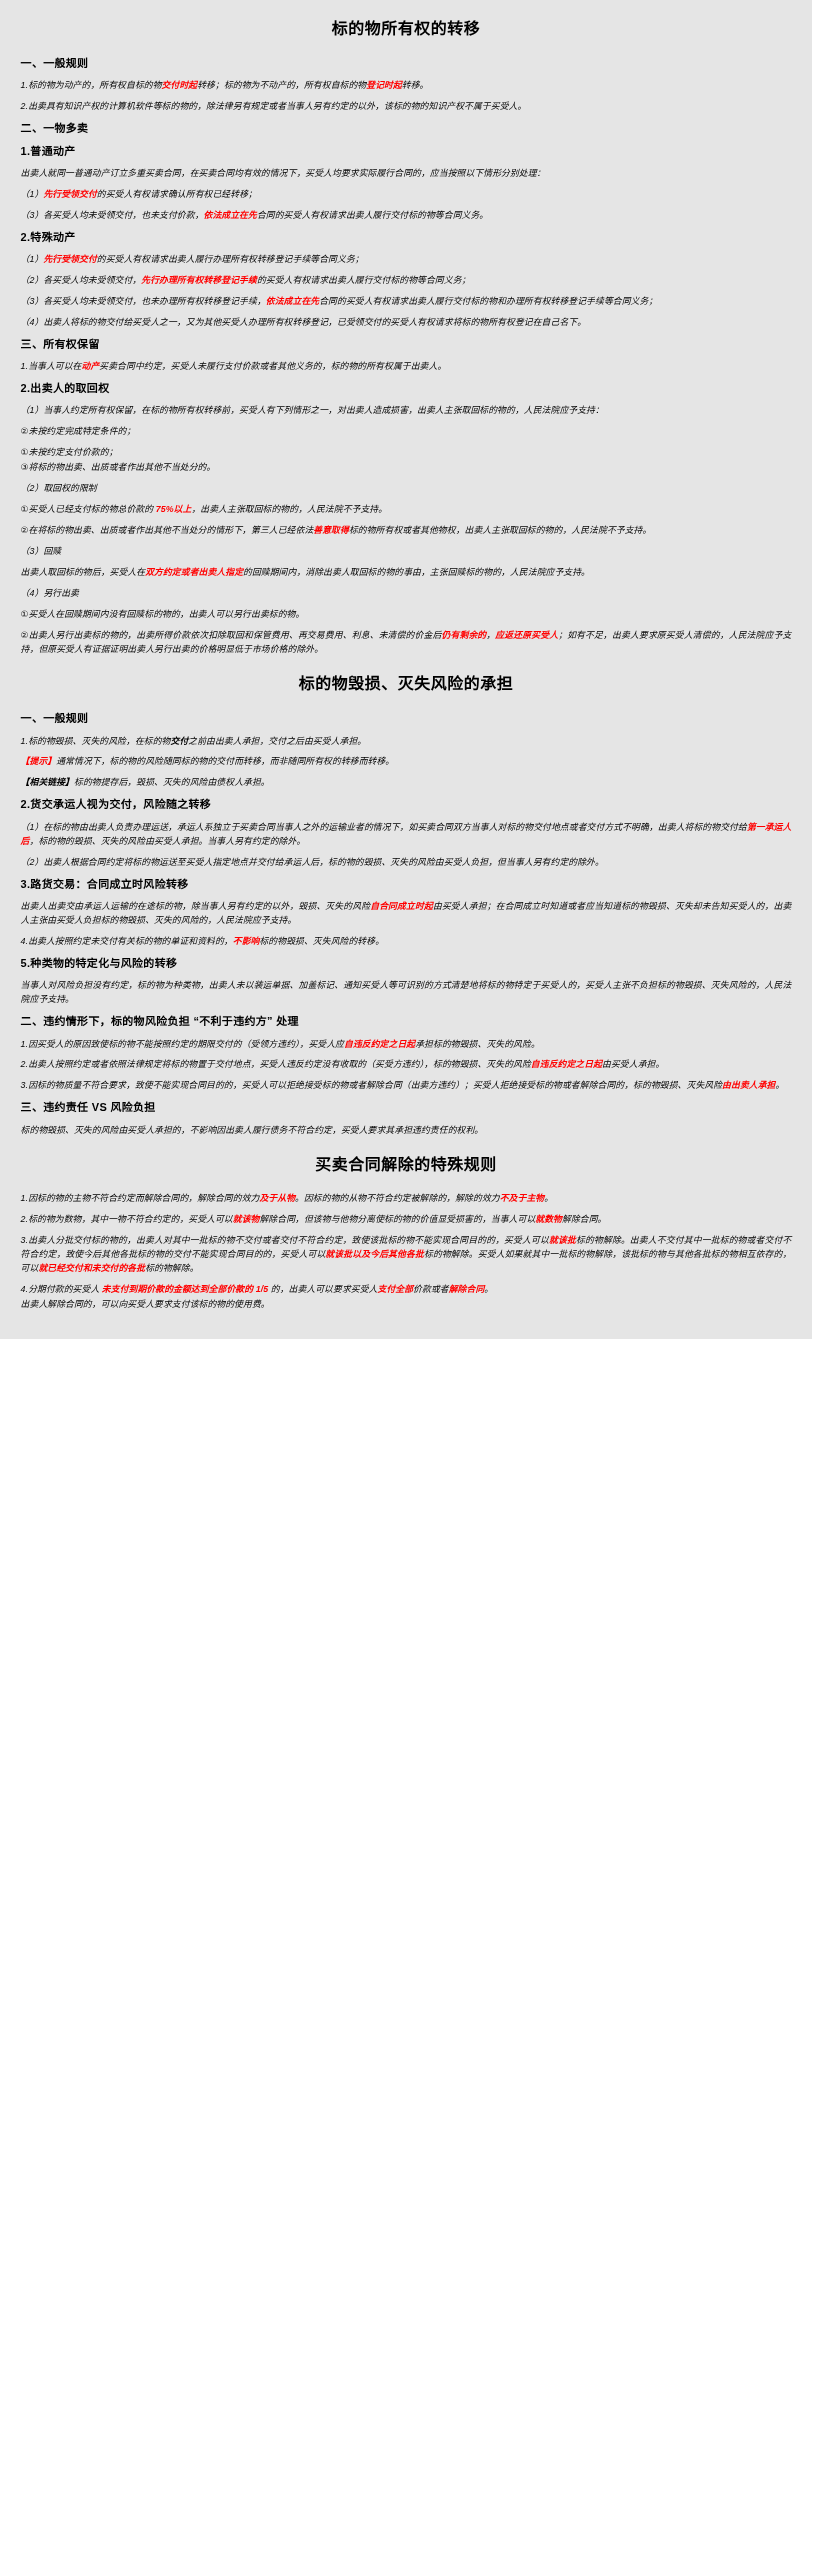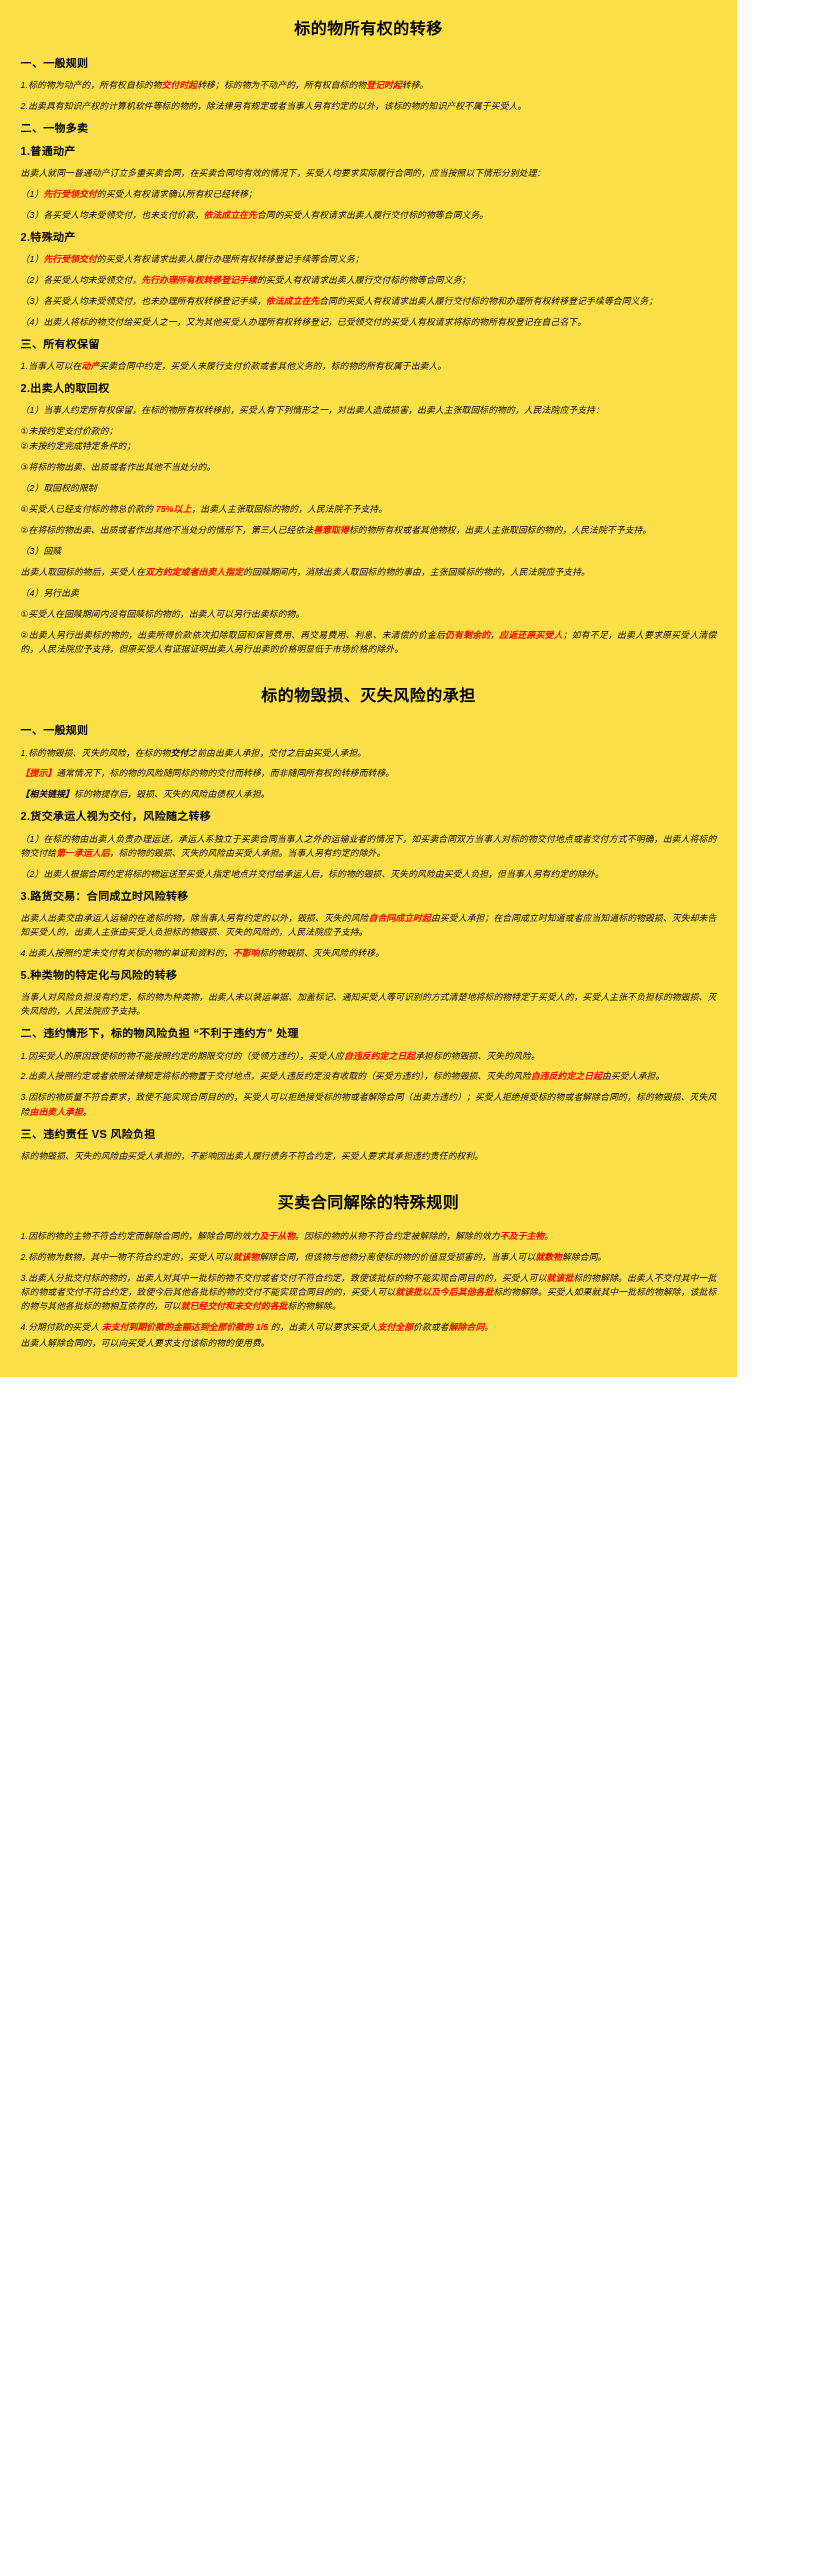--- a/index.html
+++ b/index.html
@@ -8,36 +8,36 @@
     padding: 0;
     background: #ffffff;
   }
   body {
     width: 818px;
     font-family: "Liberation Sans", "DejaVu Sans", sans-serif;
     color: #000000;
     -webkit-font-smoothing: antialiased;
   }
   .page {
-    width: 737px;
+    width: 812px;
     box-sizing: border-box;
     padding: 17.5px 20.6px 20.6px 20.6px;
-    background: #fde047;
+    background: #e5e5e5;
   }
   h1.doc-title {
     font-size: 16px;
     font-weight: bold;
     text-align: center;
     margin: 0 0 15.5px 0;
     padding: 0;
     line-height: 1.35;
     letter-spacing: 0.5px;
   }
   h1.doc-title.mid {
-    margin-top: 29px;
+    margin-top: 17px;
     margin-bottom: 15.5px;
   }
   .sec-head {
     font-size: 11px;
     font-weight: bold;
     margin: 0 0 6.7px 0;
     line-height: 1.5;
     letter-spacing: 0.3px;
   }
   p.para {
@@ -86,22 +86,22 @@
       <p class="para"><span>（3）各买受人均未受领交付，也未支付价款，</span><span class="hl">依法成立在先</span><span>合同的买受人有权请求出卖人履行交付标的物等合同义务。</span></p>
       <div class="sec-head">2.特殊动产</div>
       <p class="para"><span>（1）</span><span class="hl">先行受领交付</span><span>的买受人有权请求出卖人履行办理所有权转移登记手续等合同义务；</span></p>
       <p class="para"><span>（2）各买受人均未受领交付，</span><span class="hl">先行办理所有权转移登记手续</span><span>的买受人有权请求出卖人履行交付标的物等合同义务；</span></p>
       <p class="para"><span>（3）各买受人均未受领交付，也未办理所有权转移登记手续，</span><span class="hl">依法成立在先</span><span>合同的买受人有权请求出卖人履行交付标的物和办理所有权转移登记手续等合同义务；</span></p>
       <p class="para"><span>（4）出卖人将标的物交付给买受人之一，又为其他买受人办理所有权转移登记，已受领交付的买受人有权请求将标的物所有权登记在自己名下。</span></p>
       <div class="sec-head">三、所有权保留</div>
       <p class="para"><span>1.当事人可以在</span><span class="hl">动产</span><span>买卖合同中约定，买受人未履行支付价款或者其他义务的，标的物的所有权属于出卖人。</span></p>
       <div class="sec-head">2.出卖人的取回权</div>
       <p class="para"><span>（1）当事人约定所有权保留，在标的物所有权转移前，买受人有下列情形之一，对出卖人造成损害，出卖人主张取回标的物的，人民法院应予支持：</span></p>
+      <p class="para"><span>②未按约定完成特定条件的；</span></p>
       <p class="para tight"><span>①未按约定支付价款的；</span></p>
-      <p class="para"><span>②未按约定完成特定条件的；</span></p>
       <p class="para"><span>③将标的物出卖、出质或者作出其他不当处分的。</span></p>
       <p class="para"><span>（2）取回权的限制</span></p>
       <p class="para"><span>①买受人已经支付标的物总价款的 </span><span class="hl">75%以上</span><span>，出卖人主张取回标的物的，人民法院不予支持。</span></p>
       <p class="para"><span>②在将标的物出卖、出质或者作出其他不当处分的情形下，第三人已经依法</span><span class="hl">善意取得</span><span>标的物所有权或者其他物权，出卖人主张取回标的物的，人民法院不予支持。</span></p>
       <p class="para"><span>（3）回赎</span></p>
       <p class="para"><span>出卖人取回标的物后，买受人在</span><span class="hl">双方约定或者出卖人指定</span><span>的回赎期间内，消除出卖人取回标的物的事由，主张回赎标的物的，人民法院应予支持。</span></p>
       <p class="para"><span>（4）另行出卖</span></p>
       <p class="para"><span>①买受人在回赎期间内没有回赎标的物的，出卖人可以另行出卖标的物。</span></p>
       <p class="para"><span>②出卖人另行出卖标的物的，出卖所得价款依次扣除取回和保管费用、再交易费用、利息、未清偿的价金后</span><span class="hl">仍有剩余的</span><span>，</span><span class="hl">应返还原买受人</span><span>；如有不足，出卖人要求原买受人清偿的，人民法院应予支持，但原买受人有证据证明出卖人另行出卖的价格明显低于市场价格的除外。</span></p>
       <h1 class="doc-title mid">标的物毁损、灭失风险的承担</h1>

